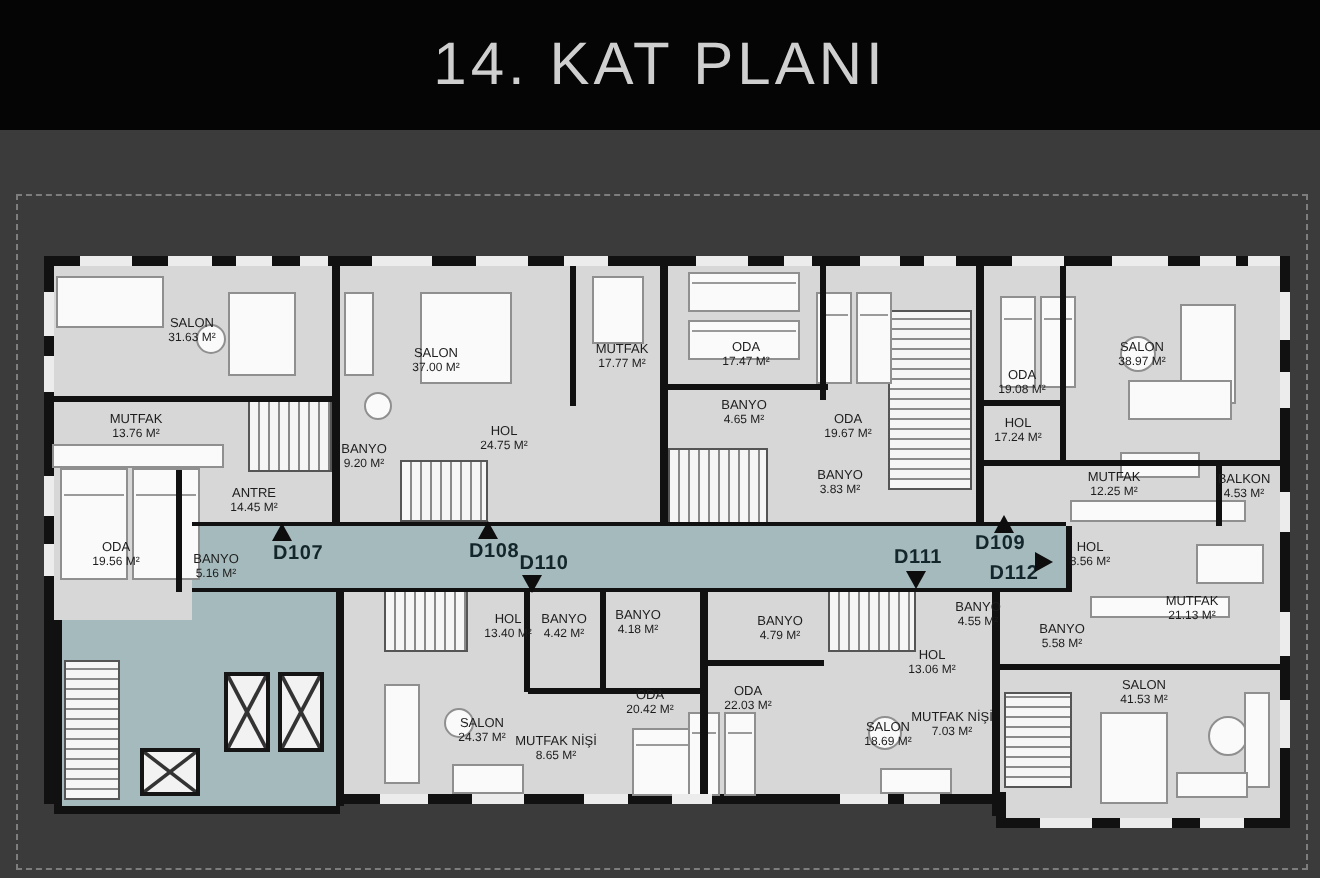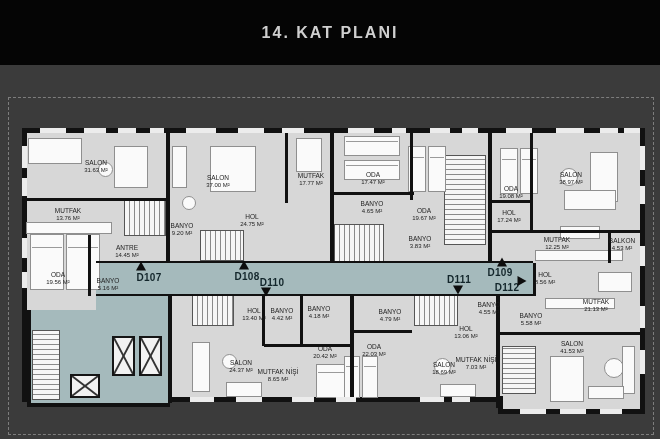--- a/index.html
+++ b/index.html
@@ -1,21 +1,21 @@
 <!DOCTYPE html>
 <html style="--header-bg: #050505; --header-text: #cfcfcf; --backdrop: #3b3b3b; --plan-fill: #d7d7d7; --wall: #111111; --corridor: #a5babc; --label-text: #1d1d1d;"><head>
 <meta charset="utf-8">
 <style>
   html,body{margin:0;padding:0;background:#222;}
   #stage{position:relative;width:660px;height:439px;overflow:hidden;
          background:var(--backdrop,#3b3b3b);
          font-family:"Liberation Sans", sans-serif;}
   .header{position:absolute;left:0;top:0;width:660px;height:65px;
           background:var(--header-bg,#050505);display:flex;align-items:center;justify-content:center;z-index:40;}
-  .header span{color:var(--header-text,#cfcfcf);font-size:16px;font-weight:bold;letter-spacing:2px;}
+  .header span{color:var(--header-text,#cfcfcf);font-size:30px;font-weight:normal;letter-spacing:2px;}
   .dash-frame{position:absolute;left:8px;top:97px;width:644px;height:336px;
               border:1px dashed #7d7d7d;z-index:1;}
   .slab{position:absolute;box-sizing:border-box;background:var(--plan-fill,#d7d7d7);
         border:0 solid var(--wall,#111);z-index:2;}
   .teal{position:absolute;box-sizing:border-box;background:var(--corridor,#a5babc);
         border:0 solid var(--wall,#111);z-index:3;}
   .wall{position:absolute;background:var(--wall,#111);z-index:6;}
   .stair{position:absolute;box-sizing:border-box;border:1px solid #555;z-index:4;
          background:repeating-linear-gradient(90deg,#f6f6f6 0 4px,#8a8a8a 4px 5px);}
   .stair-v{background:repeating-linear-gradient(0deg,#f6f6f6 0 4px,#8a8a8a 4px 5px);}

